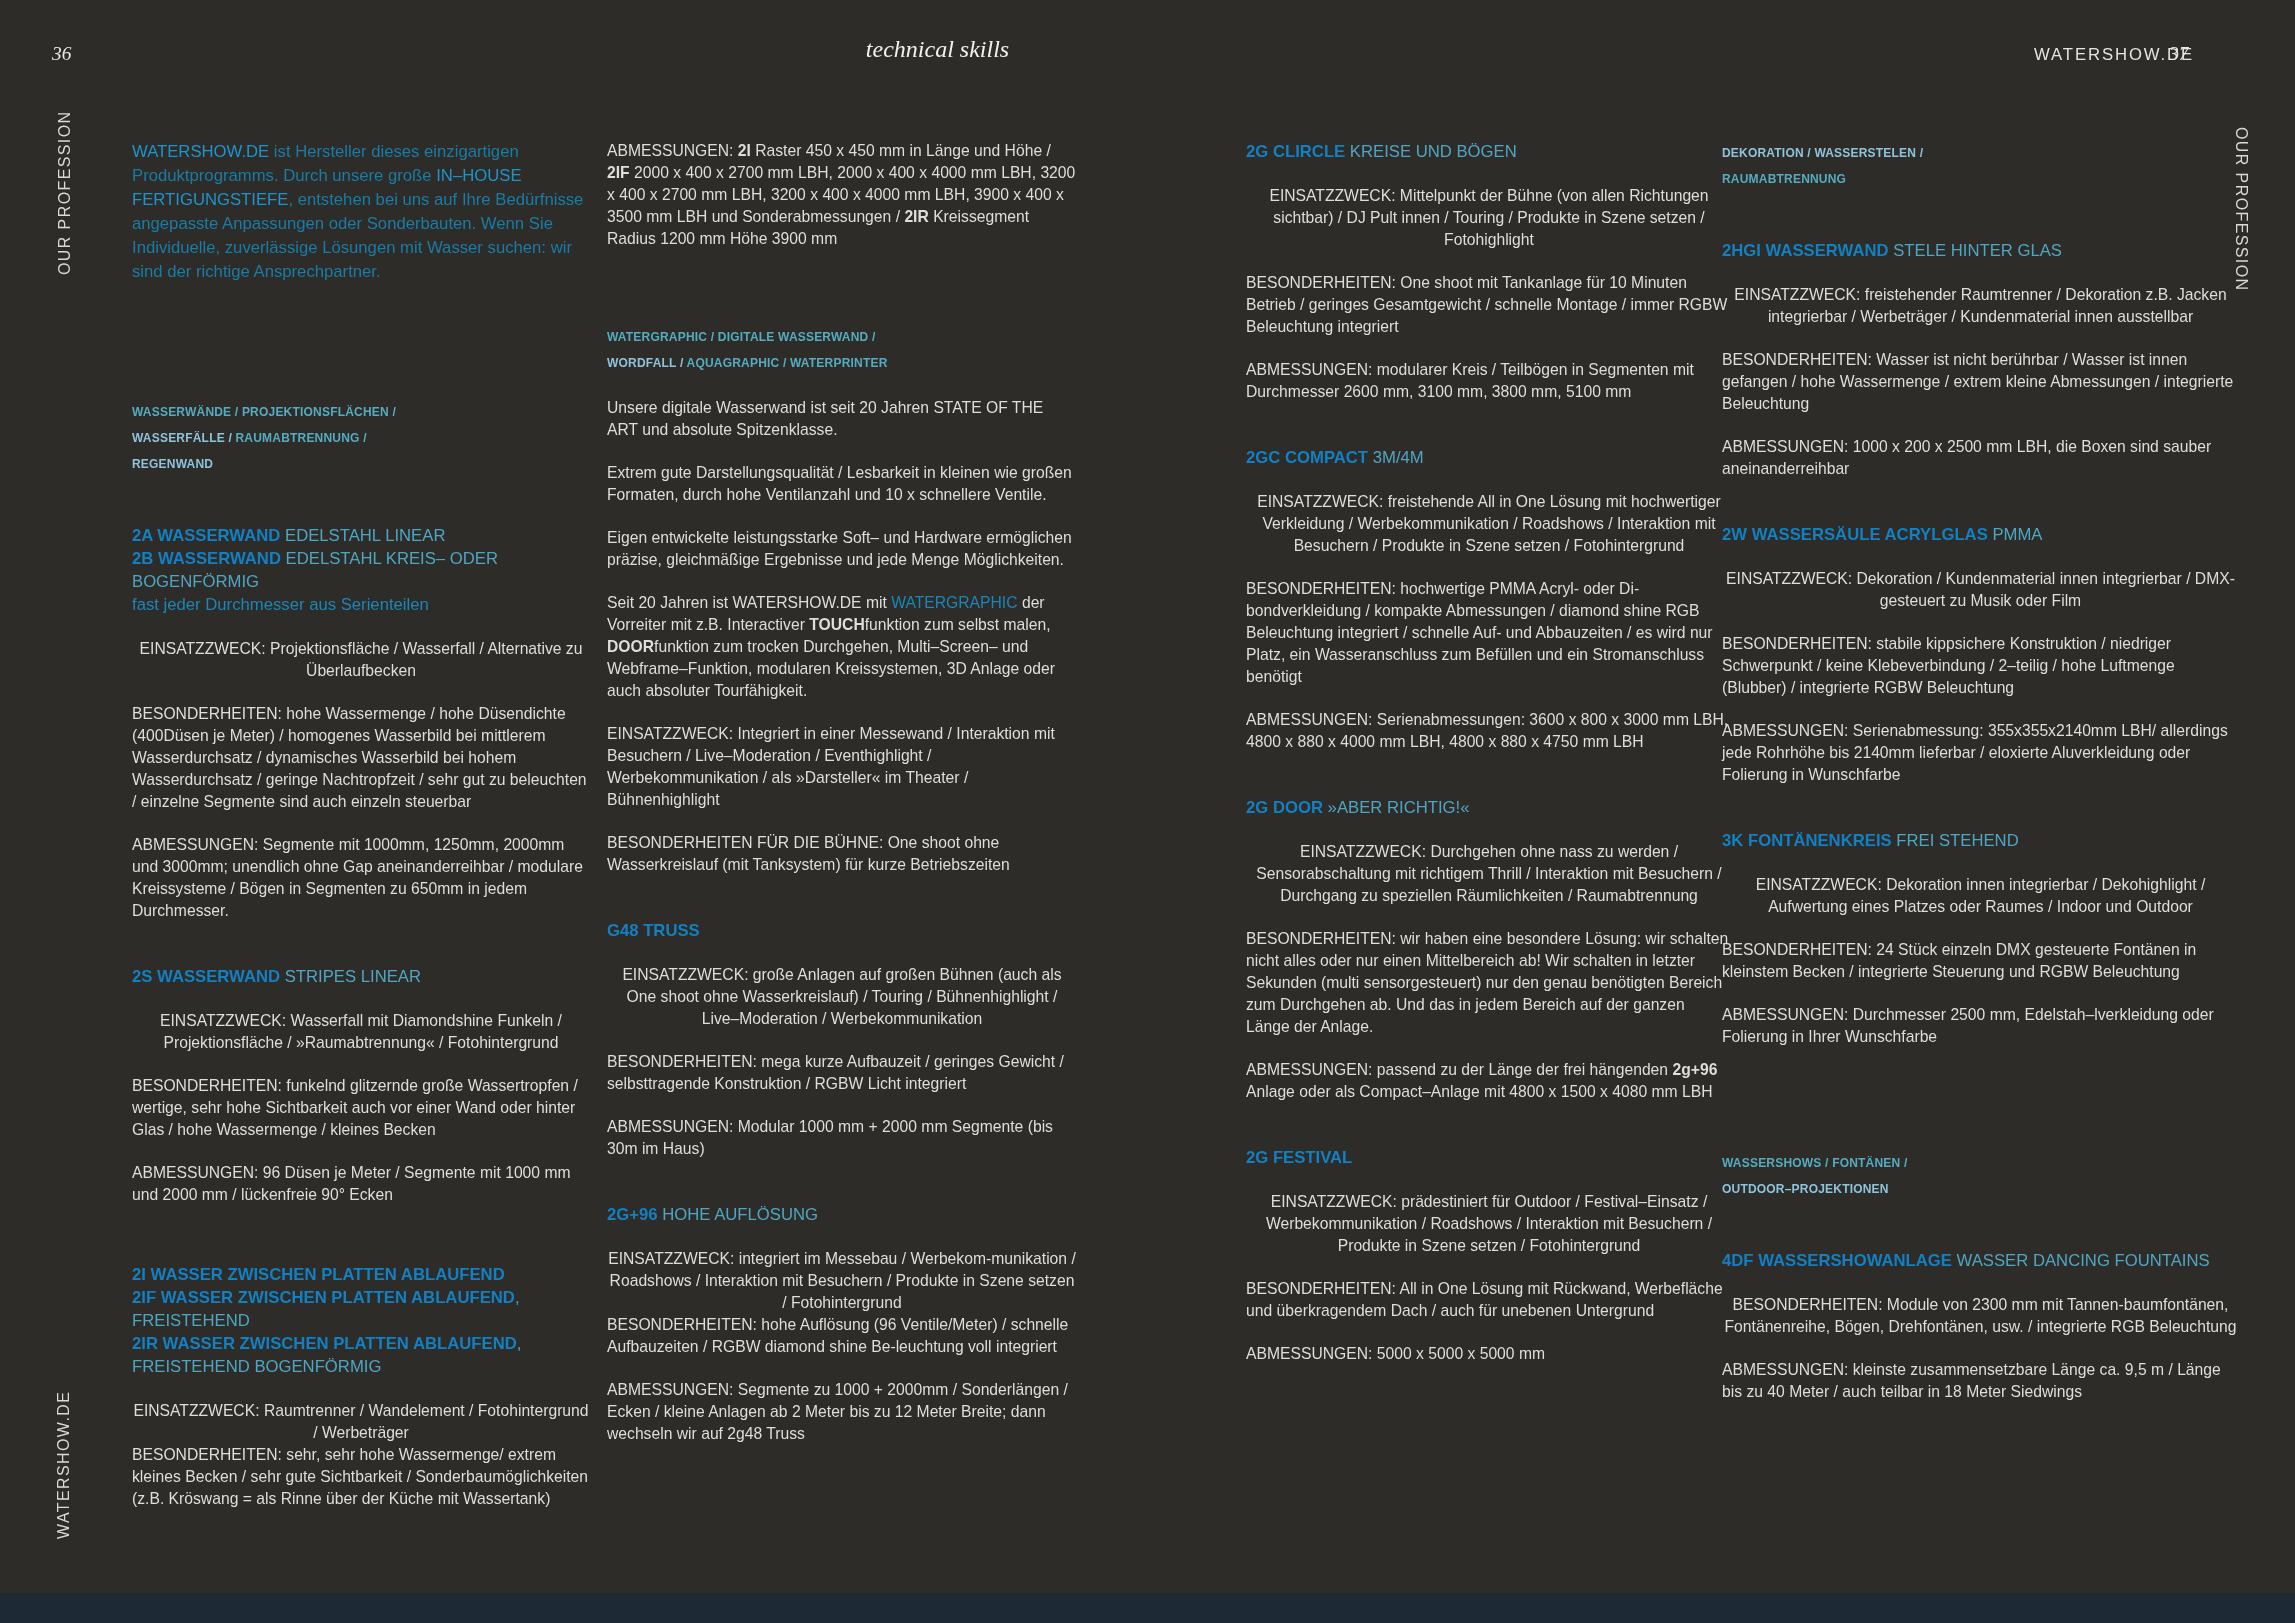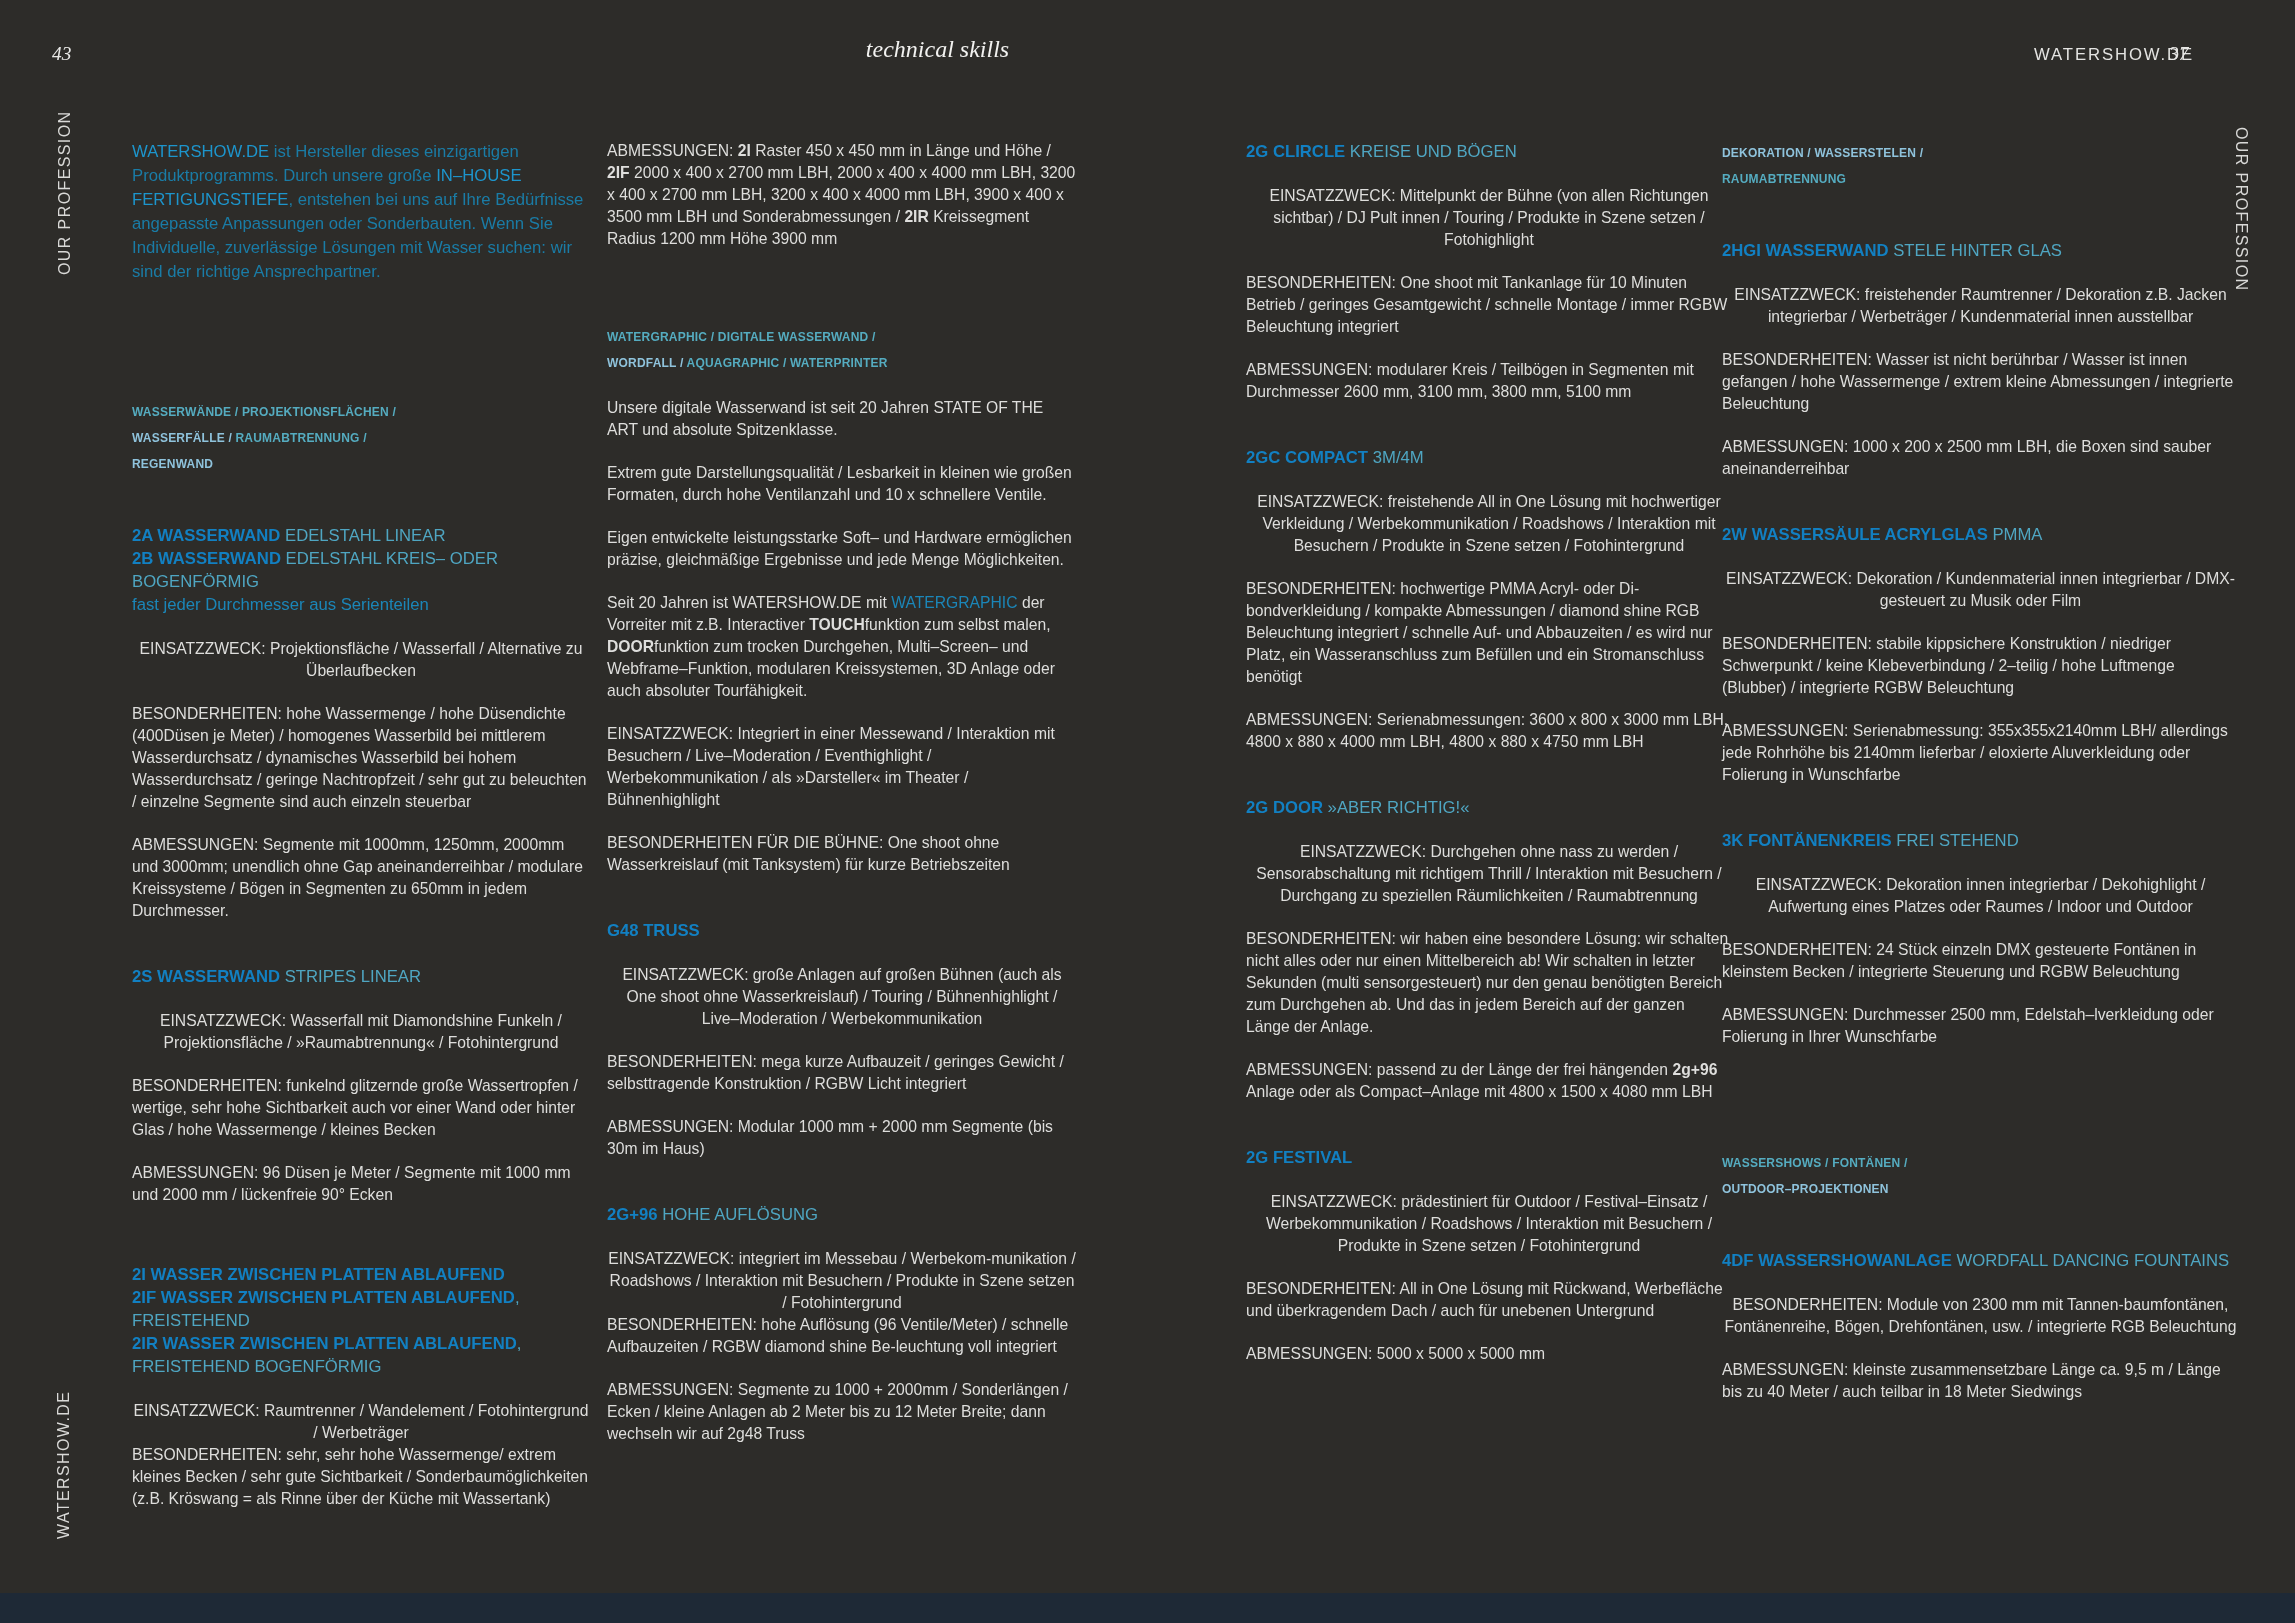--- a/index.html
+++ b/index.html
@@ -44,21 +44,21 @@
   .p-desc{color:#4fa6c2;font-weight:normal;}
   .p-note{color:#1b86b8;font-weight:normal;}
   .space{width:100%;}
   
   .footer-bar{position:absolute;left:0;bottom:0;width:2295px;height:30.5px;background:#1e2936;}
 </style>
 </head>
 <body>
 
 <div class="stage">
-  <span class="pageno left">43</span>
+  <span class="pageno left">36</span>
   <span class="title">technical skills</span>
   <span class="brand-top">WATERSHOW.DE</span>
   <span class="pageno right">37</span>
 
   <div class="vtext left-top">OUR PROFESSION</div>
   <div class="vtext left-bottom">WATERSHOW.DE</div>
   <div class="vtext right-top">OUR PROFESSION</div>
 
   <main>
     <div class="col c1">
@@ -170,21 +170,21 @@
         </h3>
         <p class="para"><span class="">EINSATZZWECK: Dekoration innen integrierbar / Dekohighlight / Aufwertung eines Platzes oder Raumes / Indoor und Outdoor</span></p>
         <p class="para"><span class="">BESONDERHEITEN: 24 Stück einzeln DMX gesteuerte Fontänen in kleinstem Becken / integrierte Steuerung und RGBW Beleuchtung</span></p>
         <p class="para"><span class="">ABMESSUNGEN: Durchmesser 2500 mm, Edelstah–lverkleidung oder Folierung in Ihrer Wunschfarbe</span></p>
         <div class="space" style="height: 56px;"></div>
         <h2 class="section">
           <span class="line"><span class="tone-teal">WASSERSHOWS / FONTÄNEN /</span></span>
           <span class="line"><span class="tone-light">OUTDOOR–PROJEKTIONEN</span></span>
         </h2>
         <h3 class="product">
-          <span class="line"><span class="p-code">4DF WASSERSHOWANLAGE</span><span class="p-desc"> WORDFALL DANCING FOUNTAINS</span></span>
+          <span class="line"><span class="p-code">4DF WASSERSHOWANLAGE</span><span class="p-desc"> WASSER DANCING FOUNTAINS</span></span>
         </h3>
         <p class="para"><span class="">BESONDERHEITEN: Module von 2300 mm mit Tannen-baumfontänen, Fontänenreihe, Bögen, Drehfontänen, usw. / integrierte RGB Beleuchtung</span></p>
         <p class="para"><span class="">ABMESSUNGEN: kleinste zusammensetzbare Länge ca. 9,5 m / Länge bis zu 40 Meter / auch teilbar in 18 Meter Siedwings</span></p>
       </div>
   </main>
 
   <div class="footer-bar"></div>
 </div>
 
 

